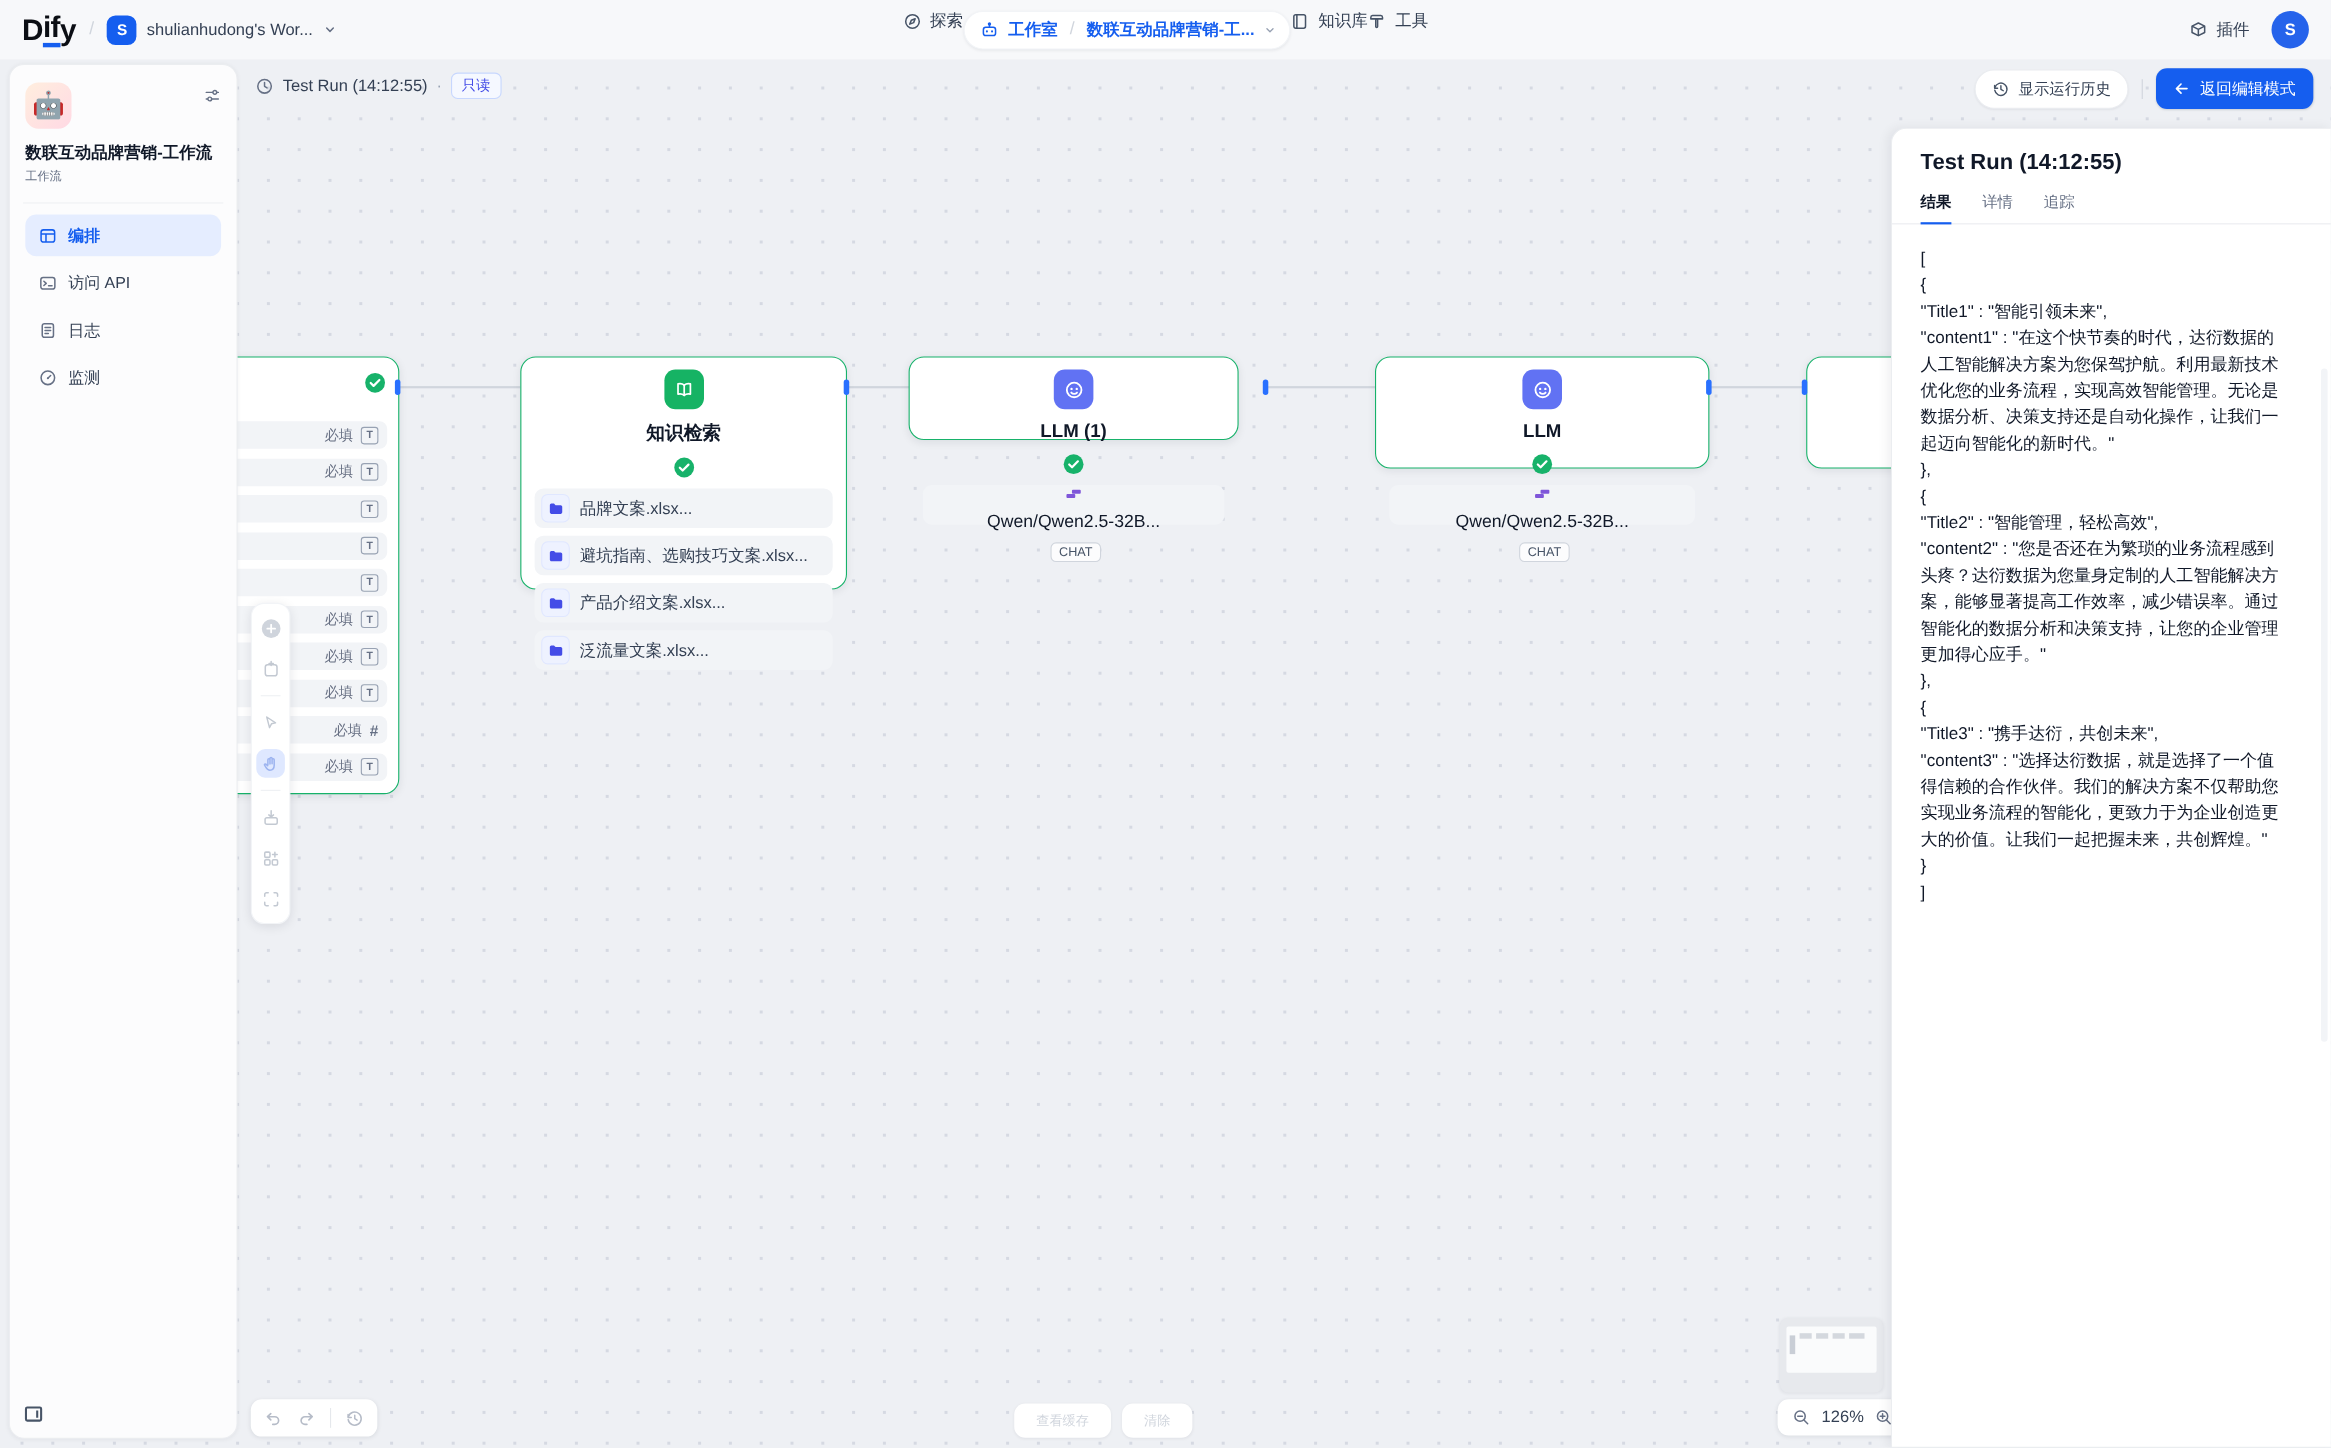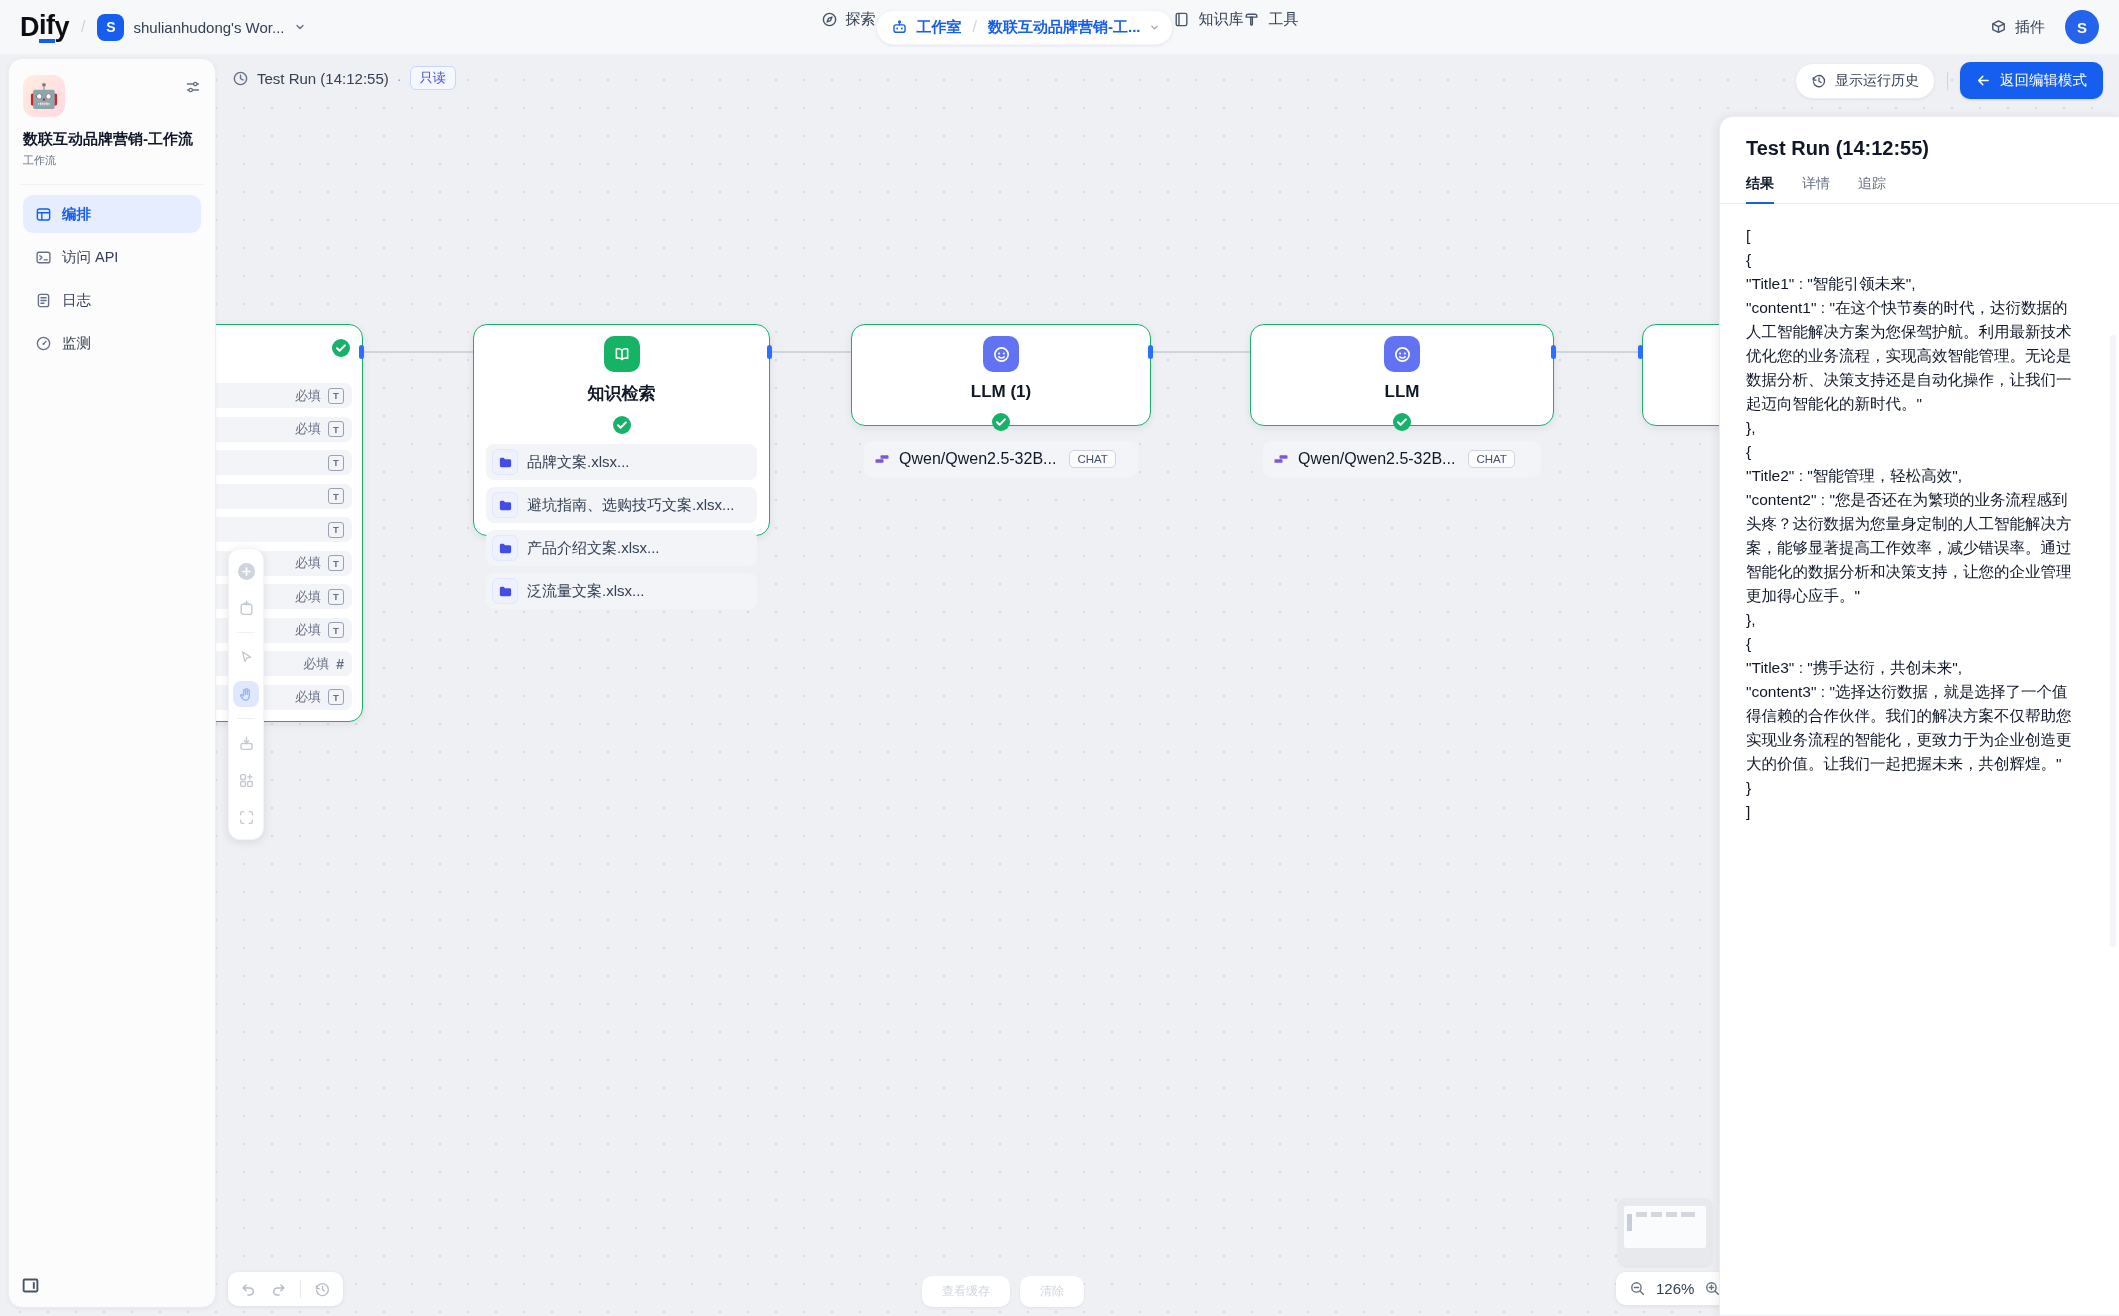--- a/index.html
+++ b/index.html
@@ -69,35 +69,35 @@
           box-shadow:0 2px 8px rgba(16,24,40,.08); z-index:10; }
   .node-head { display:flex; align-items:center; gap:10px; padding:11px 12px 9px;flex-direction:column; }
   .node-icon { width:36px; height:36px; border-radius:10px; display:flex; align-items:center; justify-content:center; color:#fff; flex:none; }
   .node-title { font-size:17px; font-weight:700; color:#101828; flex:1; white-space:nowrap; }
   .check { width:20px; height:20px; flex:none; }
   .node-row { background:#f2f4f7; border-radius:8px; margin:0 12px 7px; display:flex; align-items:center; }
   .file-row { height:36px; gap:9px; padding:0 6px; }
   .folder-chip { width:26px; height:26px; border-radius:6px; background:#eef2ff; border:1px solid #e0e7ff;
                  display:flex; align-items:center; justify-content:center; }
   .file-name { font-size:15px; color:#344054; white-space:nowrap; overflow:hidden; text-overflow:ellipsis; }
-  .model-row { height:36px; gap:9px; padding:0 10px; }
+  .model-row { height:36px; gap:9px; padding:0 10px;flex-direction:column; }
   .model-name { font-size:16px; font-weight:500; color:#101828; white-space:nowrap; }
   .chat-badge { border:1px solid #d0d5dd; border-radius:5px; background:#fcfcfd; color:#475467; font-size:11.5px;
                 padding:2px 7px; margin-left:4px; }
   .start-node { left:150px; top:324px; width:213px; height:398px; }
   .start-check { position:absolute; top:13px; right:11px; }
   .start-fields { position:absolute; top:58px; left:10px; right:10px; }
   .field-row { height:25px; border-radius:7px; background:#f2f4f7; margin-bottom:8.5px; display:flex; align-items:center;
                justify-content:flex-end; gap:7px; padding:0 8px; }
   .req { font-size:13px; color:#676f83; }
   .ticon { width:16px; height:16px; border:1.4px solid #98a2b3; border-radius:3px; color:#667085;
            font-size:9.5px; font-weight:700; display:flex; align-items:center; justify-content:center; }
   .hicon { font-size:14px; font-weight:700; color:#667085; }
   .kn-node { left:473px; top:324px; width:297px; height:212px; }
-  .llm1-node { left:851px; top:324px; width:300px; height:102px; }
+  .llm1-node { left:826px; top:324px; width:300px; height:76px; }
   .llm2-node { left:1250px; top:324px; width:304px; height:102px; }
   .code-node { left:1642px; top:324px; width:300px; height:102px; }
   .icon-knowledge { background:#16b364; }
   .icon-llm { background:#6172f3; }
   .icon-code { background:#2970ff; font-family:"Liberation Mono","DejaVu Sans Mono",monospace; font-size:13px; font-weight:700; }
 
   .edge { position:absolute; height:2px; background:#d0d5dd; z-index:5; }
   .port { position:absolute; width:5px; height:14px; border-radius:2.5px; background:#2970ff; z-index:12; }
 
   

